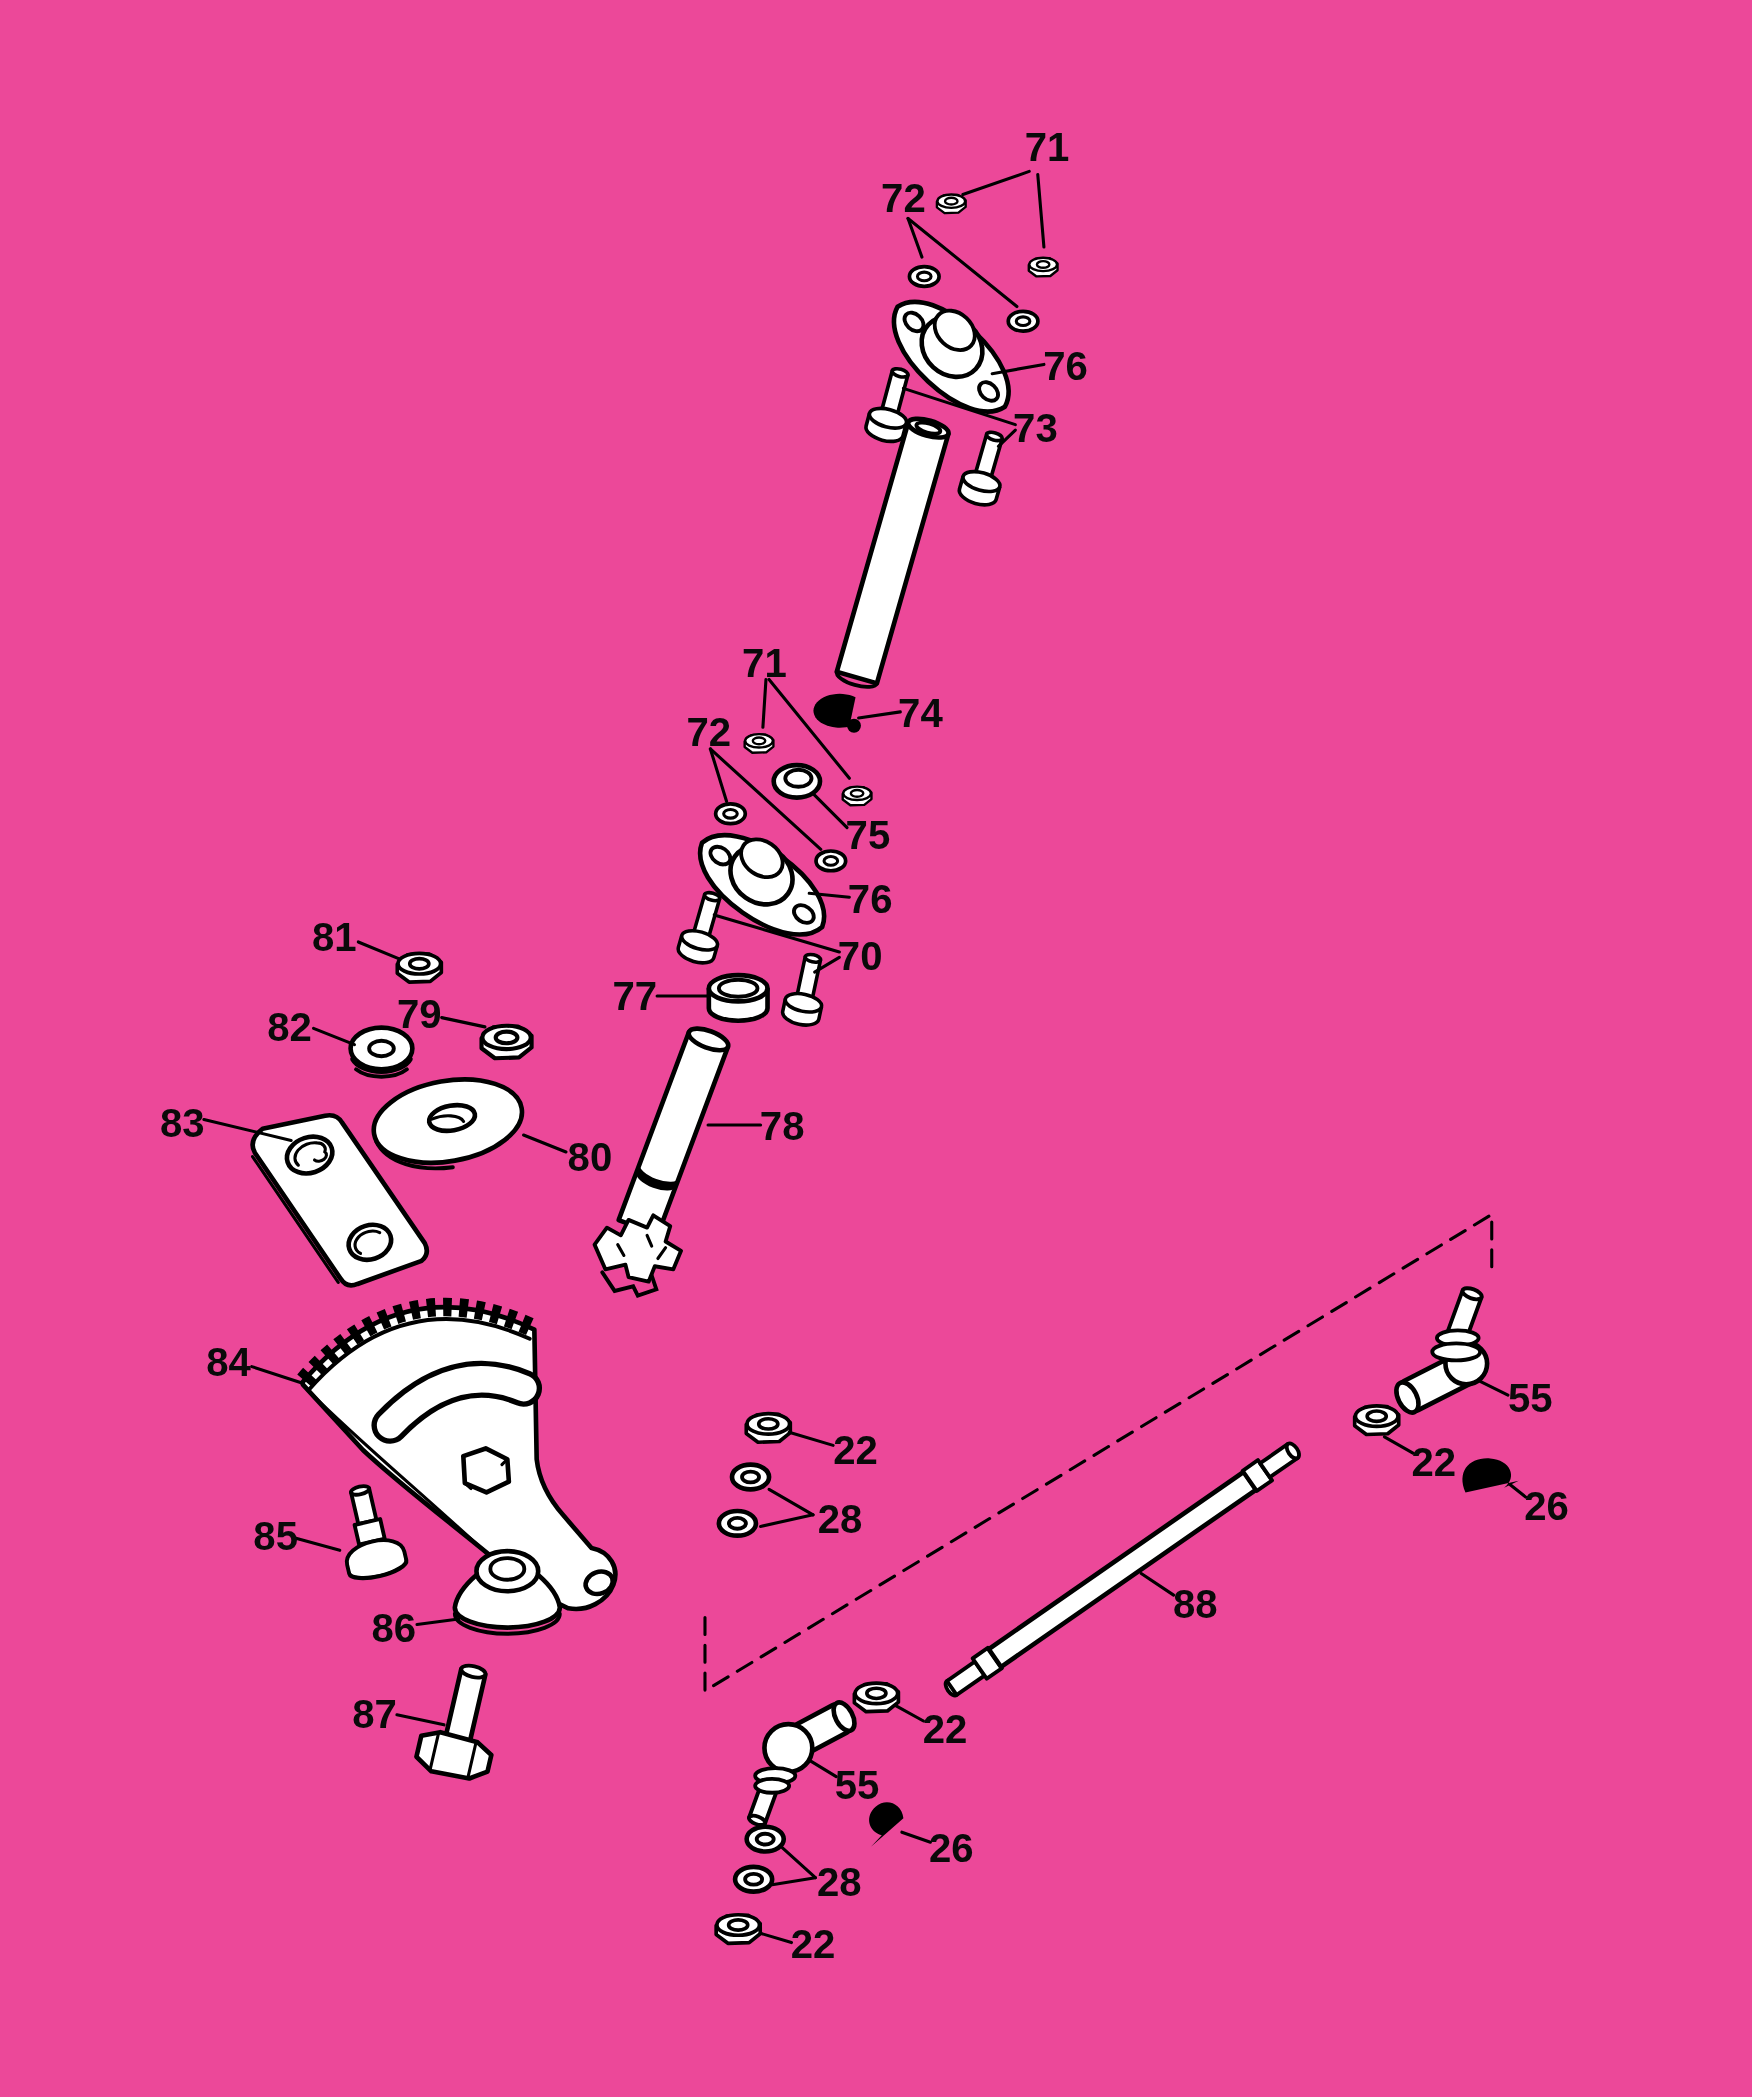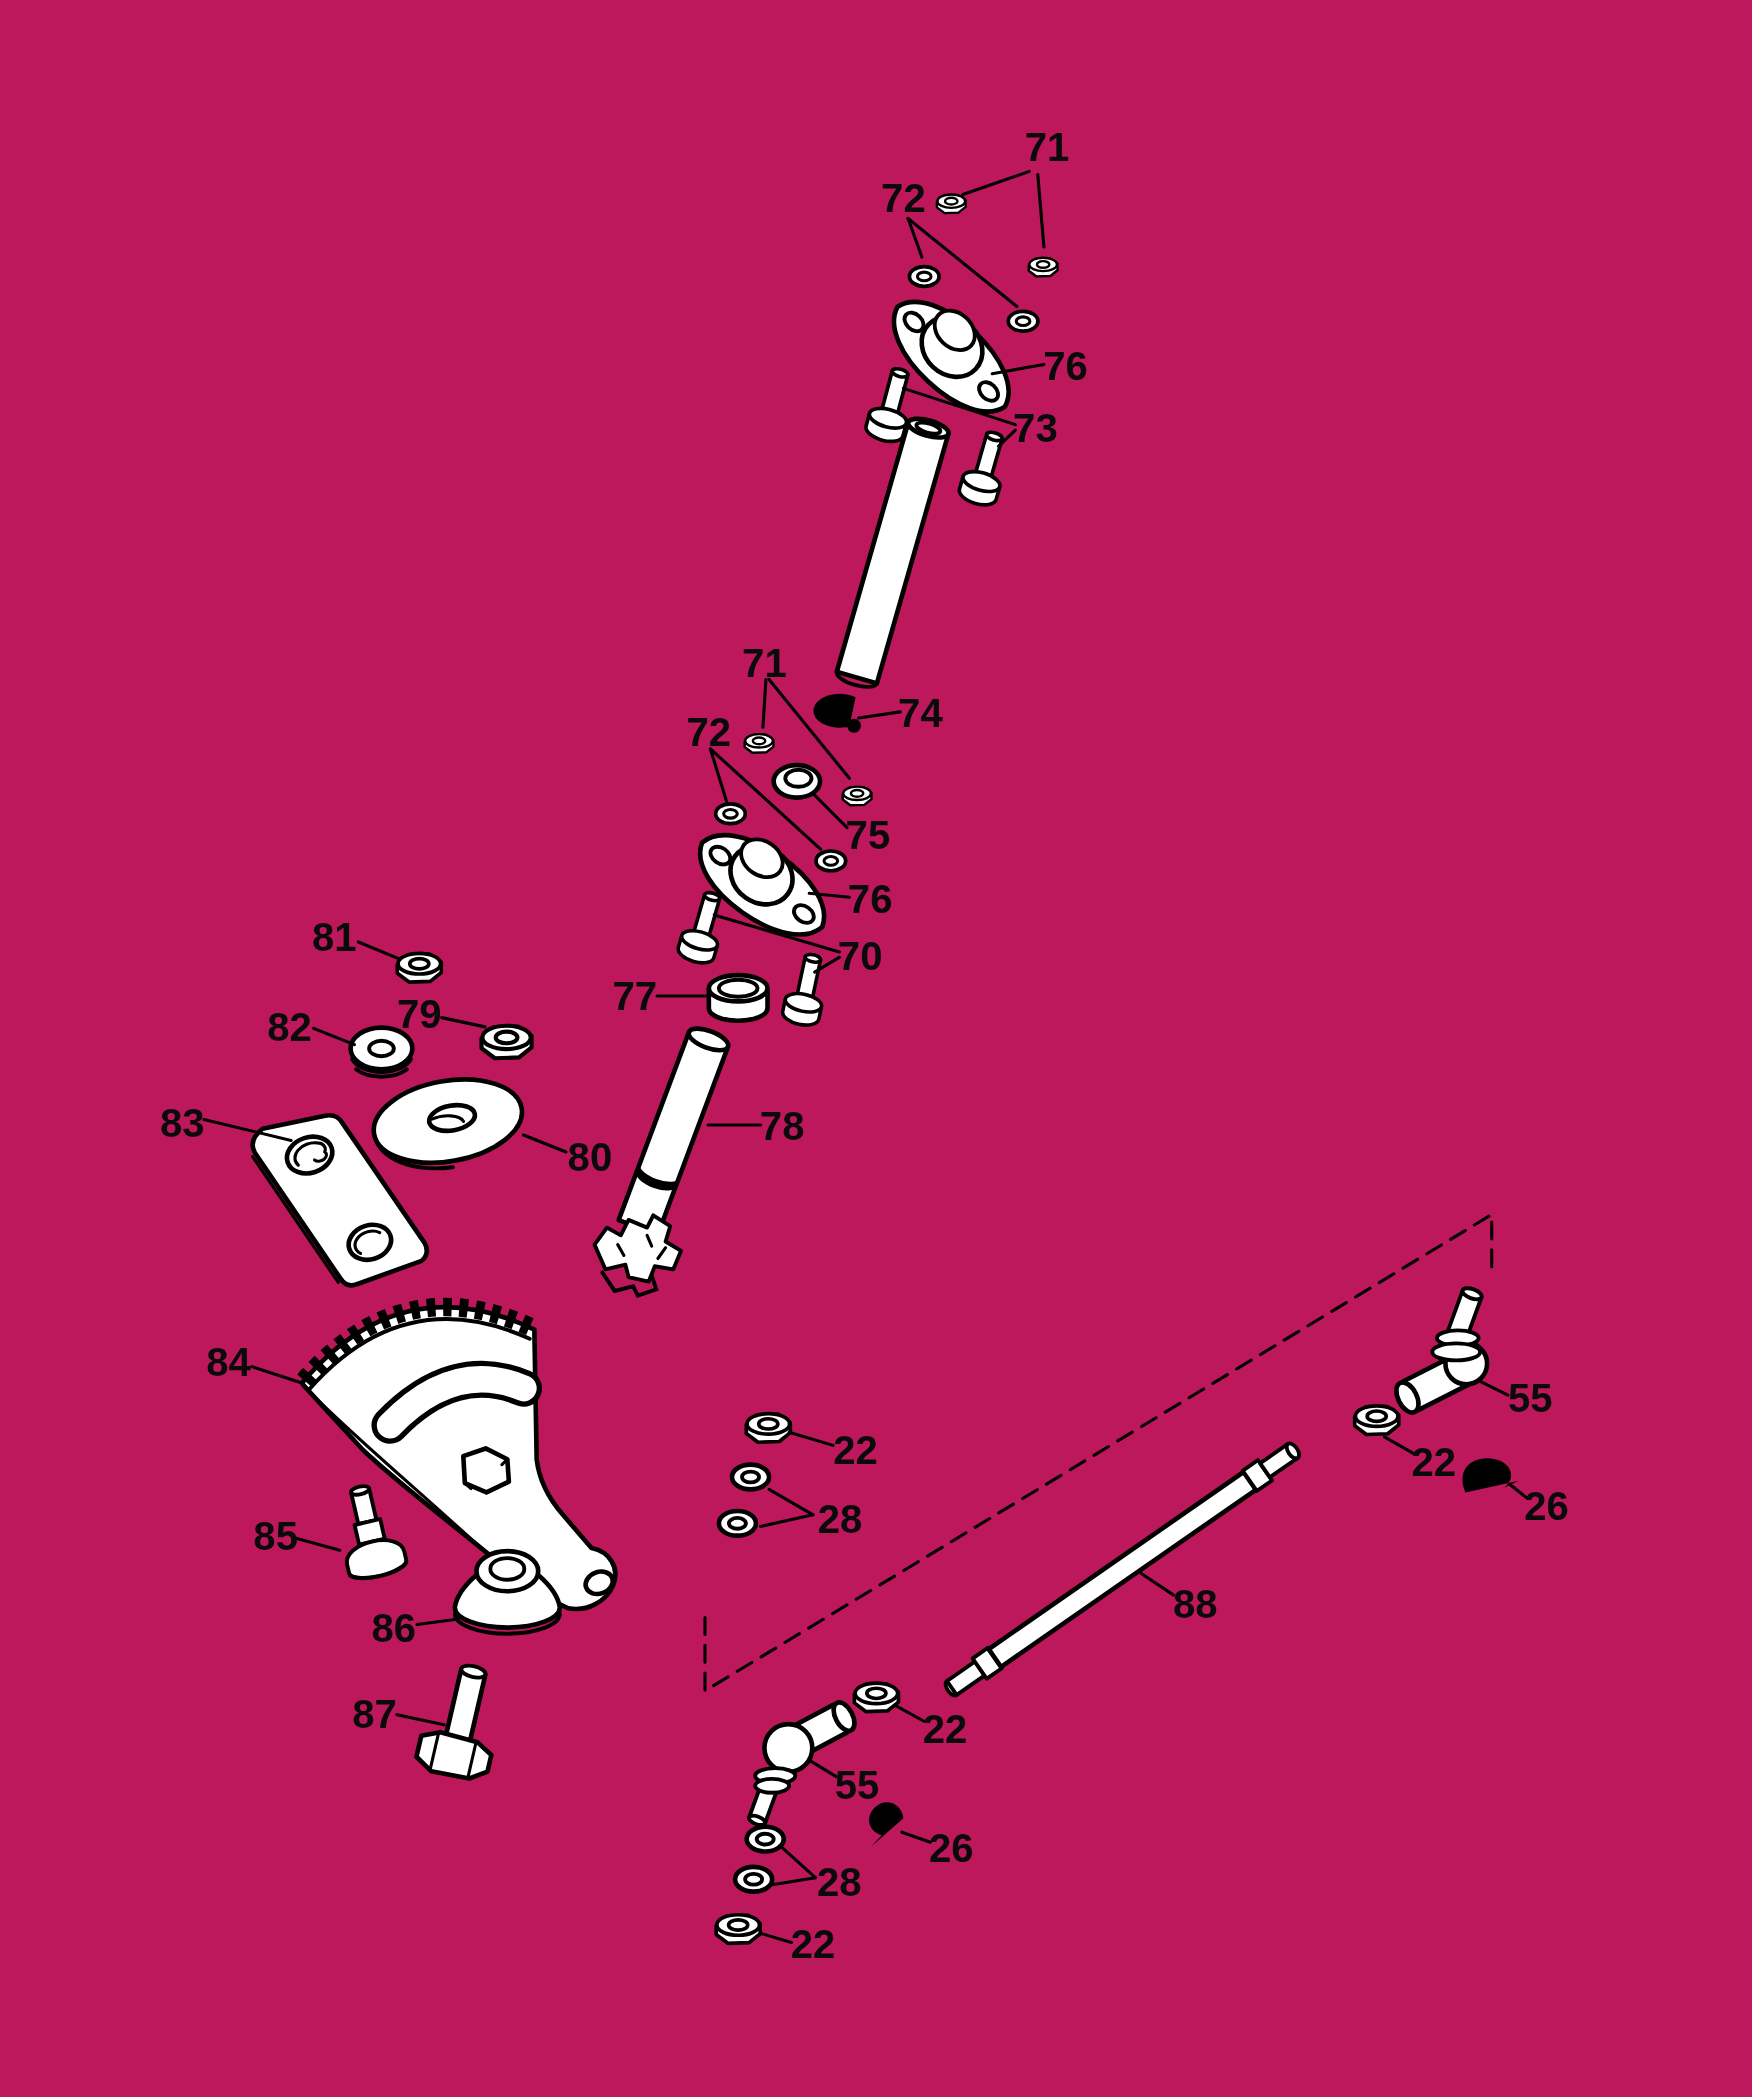--- a/index.html
+++ b/index.html
@@ -1,16 +1,16 @@
 <!DOCTYPE html>
 <html style="font-size:12.4px"><head>
 <meta charset="utf-8">
 <style>
   html,body{margin:0;padding:0;background:#ffffff}
-  .page{position:relative;width:1752px;height:2097px;background:#be185d;
+  .page{position:relative;width:1752px;height:2097px;background:#ec4899;
         font-family:"Liberation Sans",sans-serif;overflow:hidden}
   .page svg{position:absolute;left:0;top:0}
   
   .w6{fill:#ffffff;stroke:#000000;stroke-width:6;stroke-linejoin:round}
   .w5{fill:#ffffff;stroke:#000000;stroke-width:5;stroke-linejoin:round}
   .f5{fill:none;stroke:#000000;stroke-width:5;stroke-linecap:round}
   .f4{fill:none;stroke:#000000;stroke-width:4;stroke-linecap:round}
   .blk{fill:#000000;stroke:none}
   .lead{fill:none;stroke:#000000;stroke-width:4;stroke-linecap:round}
   .callout{font-weight:bold;font-size:52px;fill:#0a0a0a;text-anchor:middle}

